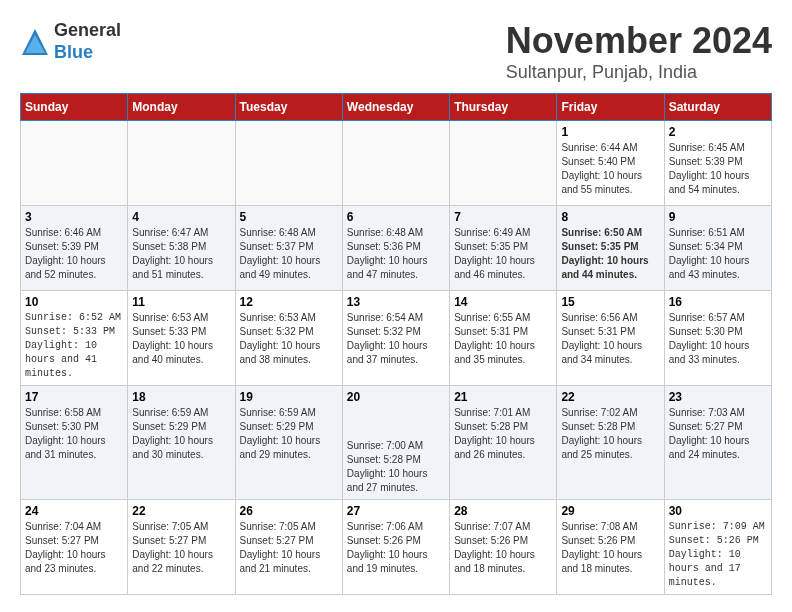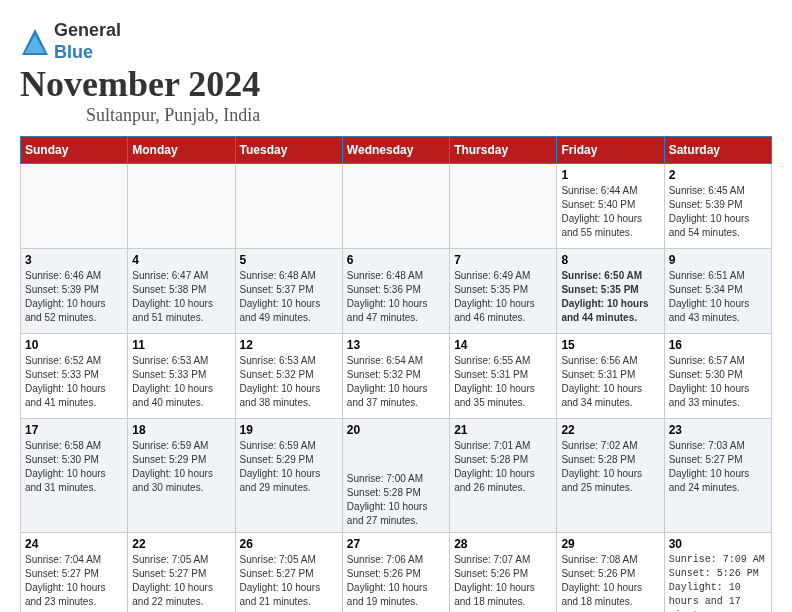--- a/index.html
+++ b/index.html
@@ -8,39 +8,38 @@
       background: #fff;
       width: 792px;
       min-height: 612px;
       padding: 20px;
     }
     .header {
       display: flex;
       justify-content: space-between;
       align-items: flex-start;
       margin-bottom: 10px;
-      flex-direction: column;
     }
     .logo {
       display: flex;
       align-items: center;
       gap: 4px;
     }
     .logo-text {
       font-size: 18px;
       font-weight: bold;
       line-height: 1.2;
     }
     .logo-general { color: #333; }
     .logo-blue { color: #2a7fc1; }
     .logo-icon {
       width: 30px;
       height: 30px;
     }
-    .title-block { text-align: right; font-family: Liberation Serif, serif; }
+    .title-block { text-align: left; }
     .month-title {
       font-size: 36px;
       font-weight: bold;
       color: #333;
     }
     .subtitle {
       font-size: 18px;
       color: #555;
     }
     table {
@@ -177,21 +176,21 @@
         <td>
           <span class="day-number">9</span>
           <div class="day-info" style="white-space: pre-line;">Sunrise: 6:51 AM
 Sunset: 5:34 PM
 Daylight: 10 hours and 43 minutes.</div>
         </td>
       </tr>
       <tr>
         <td>
           <span class="day-number">10</span>
-          <div class="day-info" style="white-space: pre-line;">Sunrise: 6:52 AM
+          <div class="day-info" style="white-space: pre-line; font-family: Liberation Mono, monospace;">Sunrise: 6:52 AM
 Sunset: 5:33 PM
 Daylight: 10 hours and 41 minutes.</div>
         </td>
         <td>
           <span class="day-number">11</span>
           <div class="day-info" style="white-space: pre-line;">Sunrise: 6:53 AM
 Sunset: 5:33 PM
 Daylight: 10 hours and 40 minutes.</div>
         </td>
         <td>

